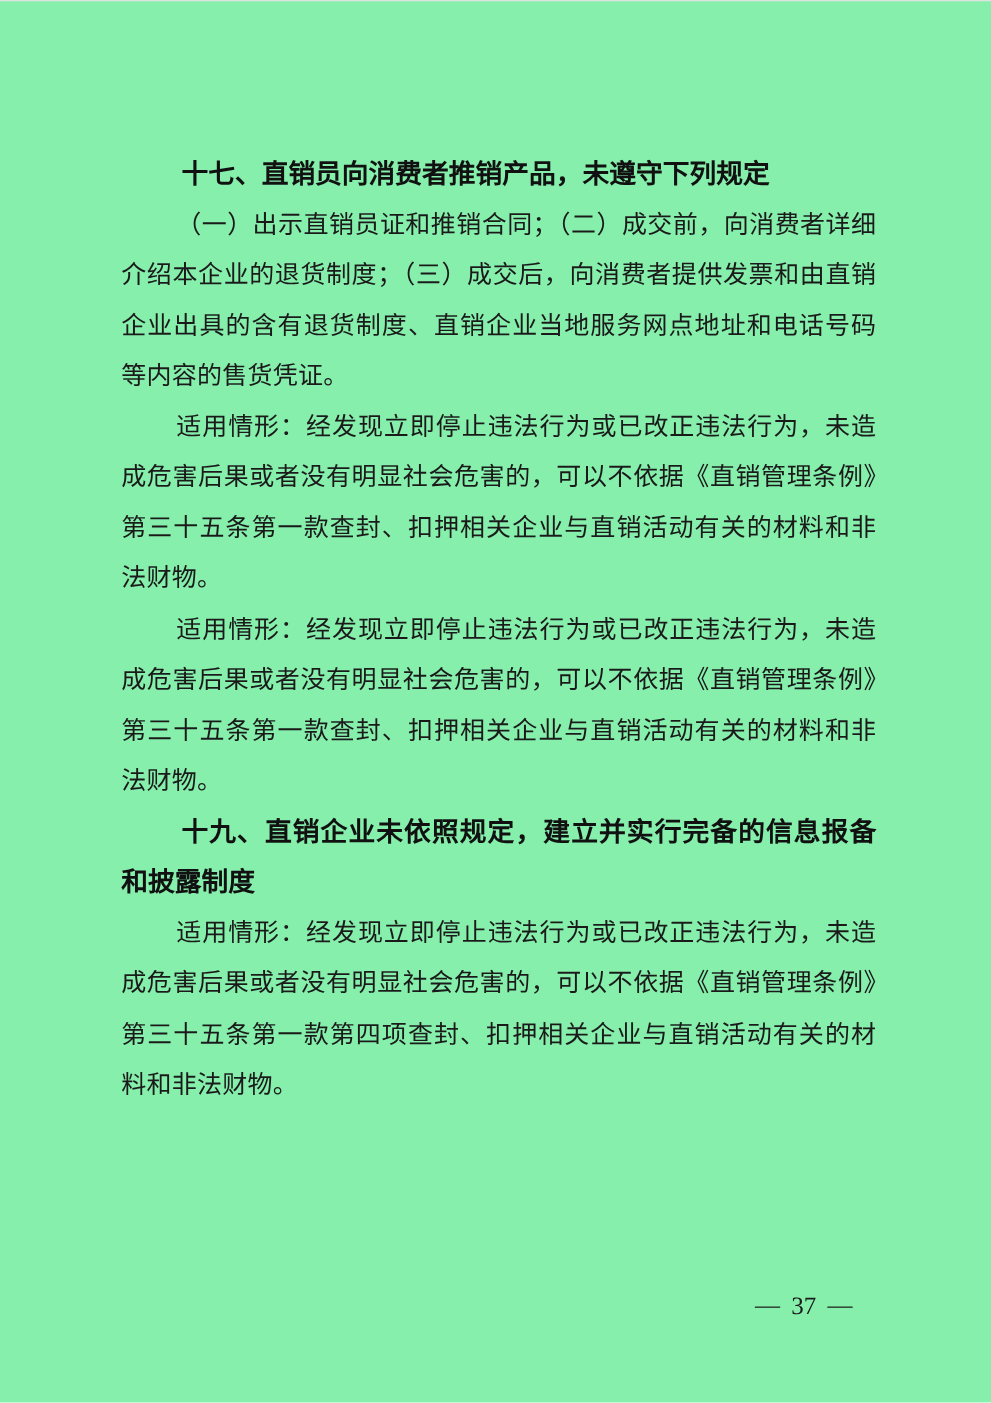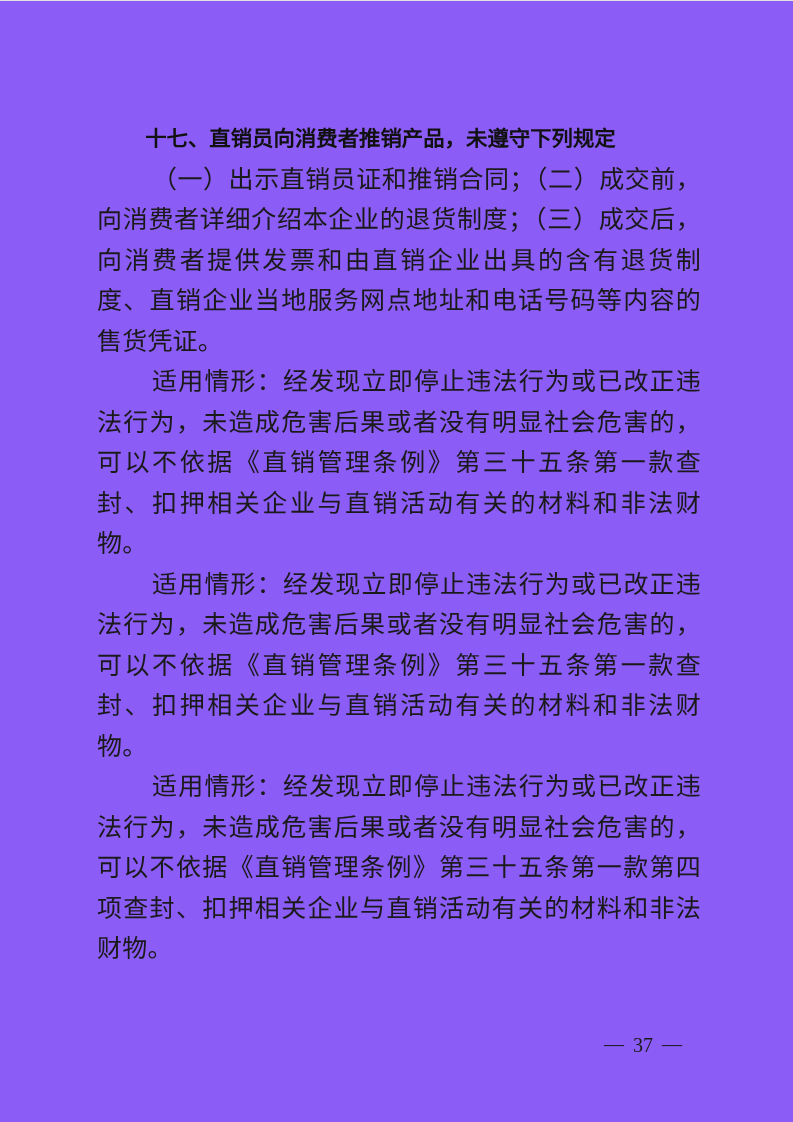--- a/index.html
+++ b/index.html
@@ -4,36 +4,36 @@
 <style>
   html, body {
     margin: 0;
     padding: 0;
     background: #ffffff;
   }
   .page {
     position: relative;
     width: 793px;
     height: 1122px;
-    background: #8b5cf6;
+    background: #86efac;
     color: #1a1a1a;
     overflow: hidden;
     border-top: 1px solid #e2e2e2;
     box-sizing: border-box;
   }
   .content {
     position: absolute;
     left: 97px;
     top: 118px;
     width: 604px;
   }
   .para {
     margin: 0;
     font-family: "Liberation Serif", "DejaVu Serif", serif;
-    font-size: 25px;
+    font-size: 20px;
     line-height: 40.5px;
     text-align: justify;
     text-justify: inter-character;
     text-indent: 2.2em;
     color: #1a1a1a;
     letter-spacing: 0.2px;
   }
   .heading {
     margin: 0;
     font-family: "Liberation Sans", "DejaVu Sans", sans-serif;
@@ -68,20 +68,21 @@
 <div class="page">
 
   <div class="content">
 
     <h2 class="heading">十七、直销员向消费者推销产品，未遵守下列规定</h2>
     <p class="para">（一）出示直销员证和推销合同；（二）成交前，向消费者详细介绍本企业的退货制度；（三）成交后，向消费者提供发票和由直销企业出具的含有退货制度、直销企业当地服务网点地址和电话号码等内容的售货凭证。</p>
     <p class="para">适用情形：经发现立即停止违法行为或已改正违法行为，未造成危害后果或者没有明显社会危害的，可以不依据《直销管理条例》第三十五条第一款查封、扣押相关企业与直销活动有关的材料和非法财物。</p>
 
     <p class="para">适用情形：经发现立即停止违法行为或已改正违法行为，未造成危害后果或者没有明显社会危害的，可以不依据《直销管理条例》第三十五条第一款查封、扣押相关企业与直销活动有关的材料和非法财物。</p>
 
+    <h2 class="heading">十九、直销企业未依照规定，建立并实行完备的信息报备和披露制度</h2>
     <p class="para">适用情形：经发现立即停止违法行为或已改正违法行为，未造成危害后果或者没有明显社会危害的，可以不依据《直销管理条例》第三十五条第一款第四项查封、扣押相关企业与直销活动有关的材料和非法财物。</p>
 
   </div>
 
   <div class="page-footer">
     <span class="dash">—</span>
     <span class="num">37</span>
     <span class="dash">—</span>
   </div>
 

